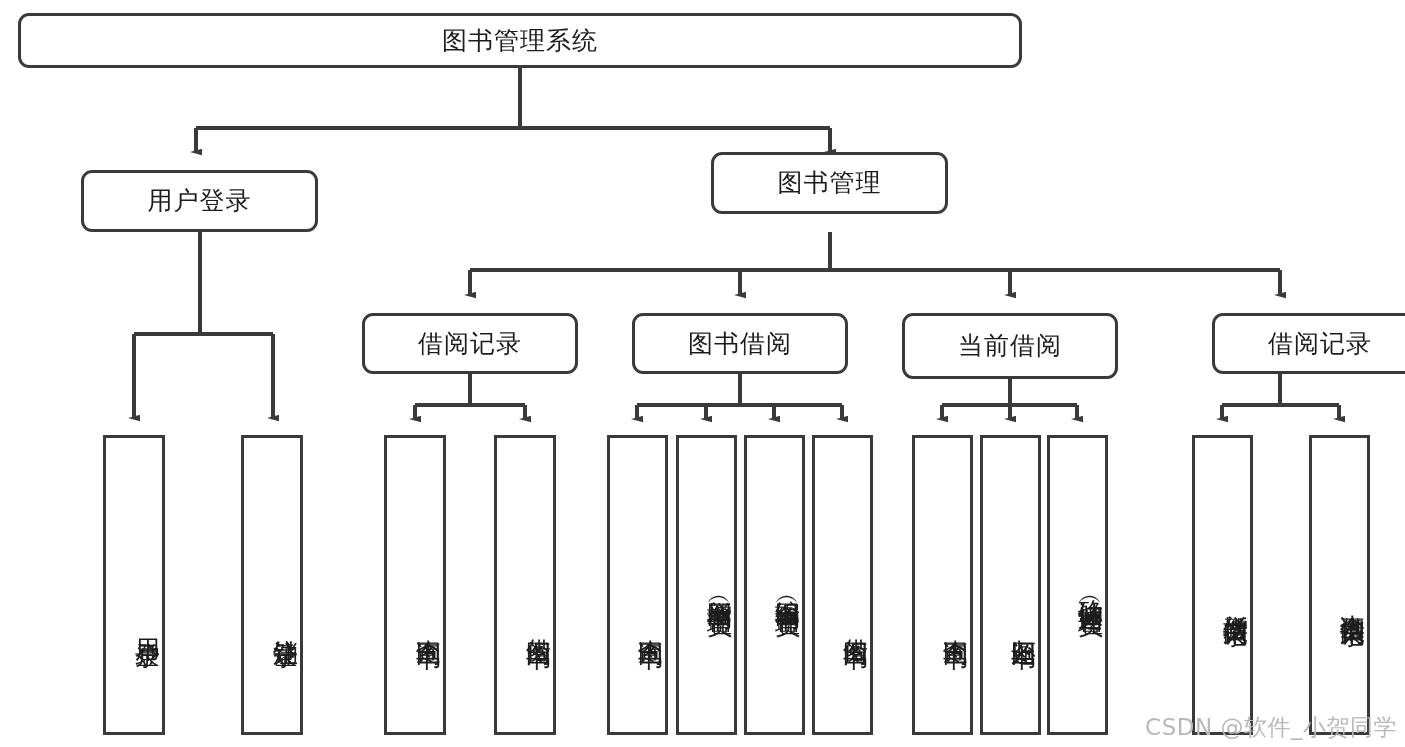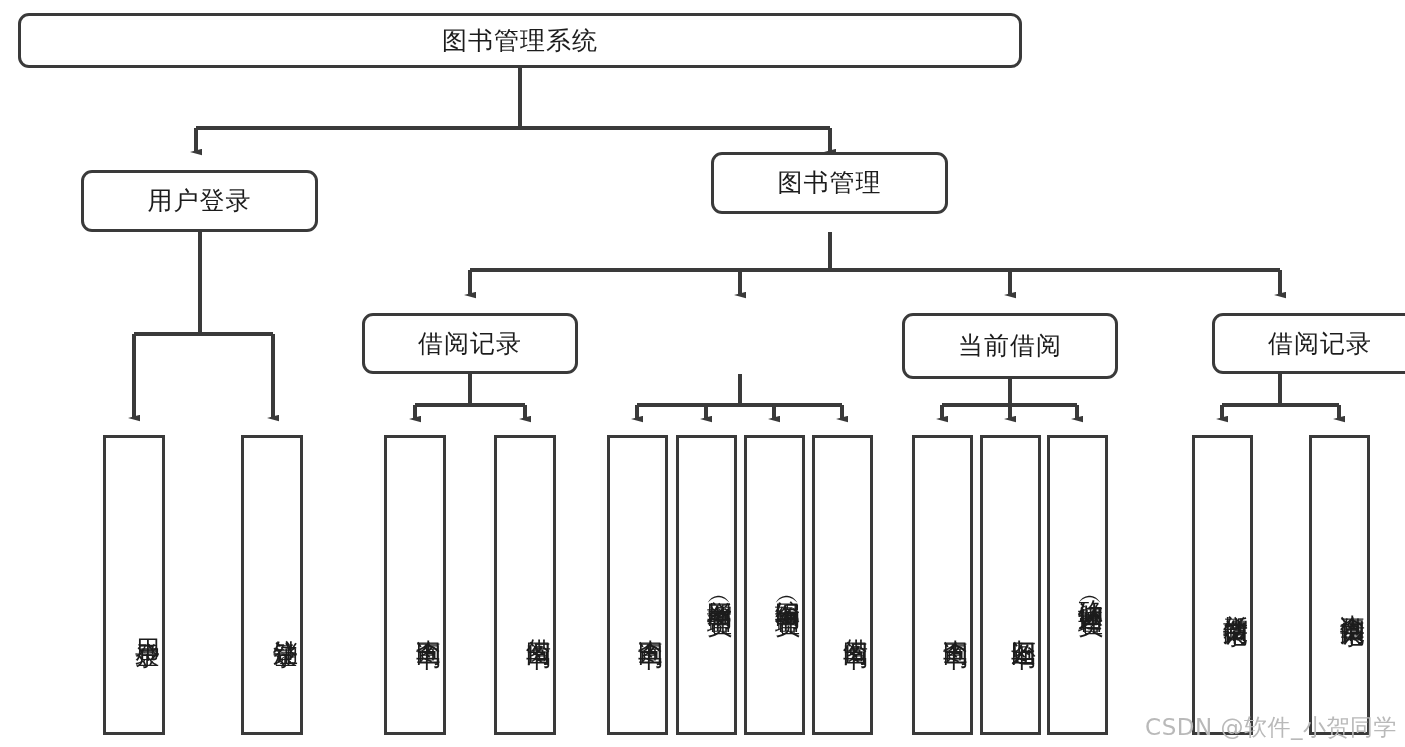--- a/index.html
+++ b/index.html
@@ -133,20 +133,23 @@
   <div class="node node-h" style="left:81px; top:170px; width:237px; height:62px;">
     <span>用户登录</span>
   </div>
   <div class="node node-h" style="left:711px; top:152px; width:237px; height:62px;">
     <span>图书管理</span>
   </div>
 
   <div class="node node-h" style="left:362px; top:313px; width:216px; height:61px;">
     <span>借阅记录</span>
   </div>
+  <div class="node node-h" style="left:632px; top:313px; width:216px; height:61px;">
+    <span>图书借阅</span>
+  </div>
   <div class="node node-h" style="left:902px; top:313px; width:216px; height:66px;">
     <span>当前借阅</span>
   </div>
   <div class="node node-h" style="left:1212px; top:313px; width:216px; height:61px;">
     <span>借阅记录</span>
   </div>
 
   <div class="node node-v" style="left:103px; top:435px; width:62px; height:300px; padding-top:75px;">
     <span>用户登录</span>
   </div>

